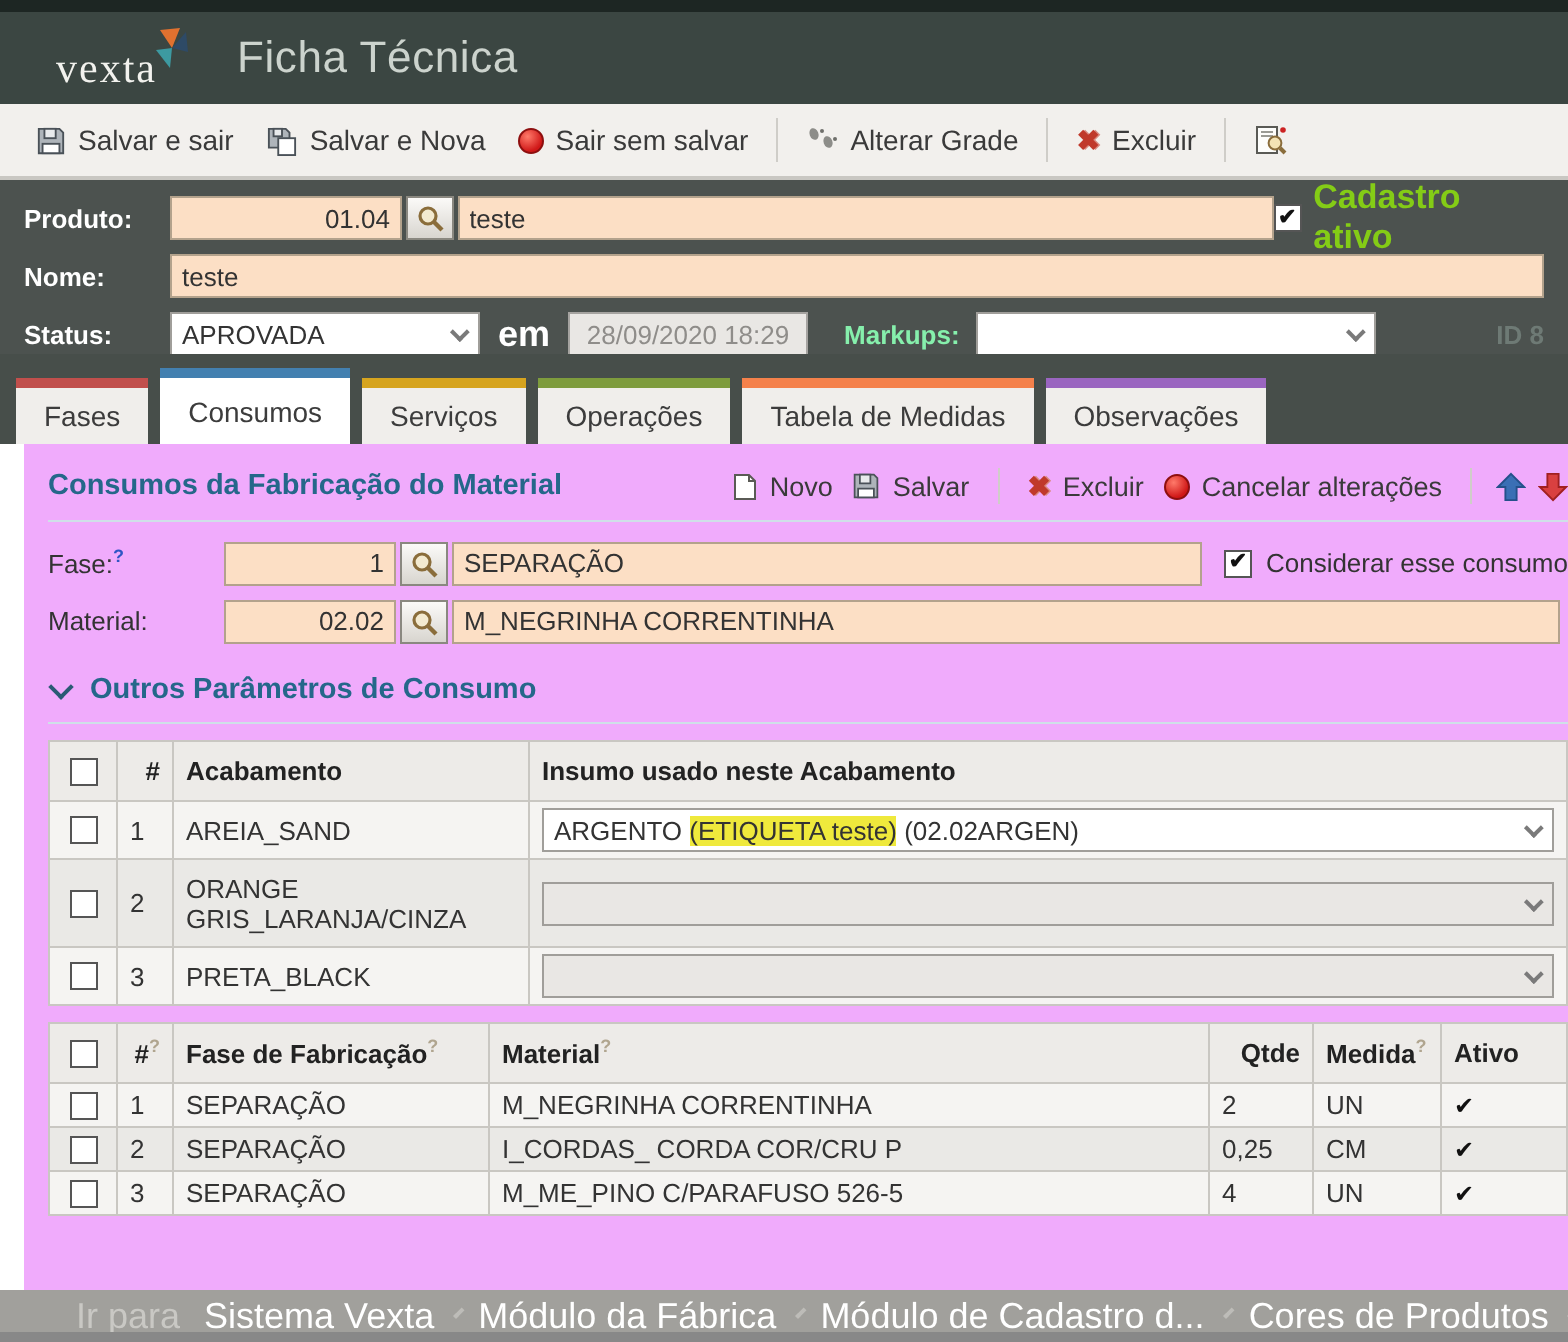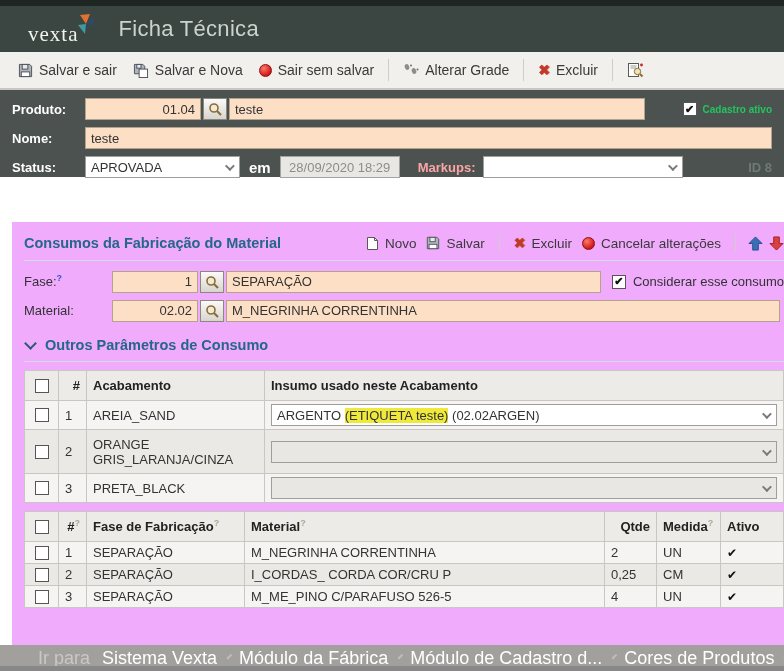--- a/index.html
+++ b/index.html
@@ -28,21 +28,21 @@
   .flabel { width:73px; color:#fff; font-weight:bold; font-size:13px; flex:0 0 auto; }
   .inp { height:22px; border:1px solid #b3a28c; background:#fcdfc5; font-size:13px; color:#333; padding:0 5px; font-family:"Liberation Sans",sans-serif; }
   .inp.right { text-align:right; }
   .inp.dis { background:#e9e7e4; color:#8f8d8a; border-color:#a5a3a0; }
   .lupa-btn { width:24px; height:22px; border:1px solid #8a8880; background:linear-gradient(#fbfaf8,#d8d5cf); display:flex; align-items:center; justify-content:center; margin:0 2px; }
   .sel { height:22px; border:1px solid #a09e9a; background:#fff; display:flex; align-items:center; font-size:13px; color:#333; padding:0 22px 0 5px; position:relative; }
   .sel .chev { position:absolute; right:7px; top:7px; width:7px; height:7px; border-right:2px solid #7a7a7a; border-bottom:2px solid #7a7a7a; transform:rotate(45deg) translateY(-2px); }
   .sel.gray { background:#e9e7e4; }
   .cb { width:14px; height:14px; background:#fff; border:1px solid #555; display:flex; align-items:center; justify-content:center; font-size:11px; font-weight:bold; color:#111; line-height:1; flex:0 0 auto; }
   .cb.checked::before { content:"✔"; }
-  .cb-label-light { color:#22c55e; font-weight:bold; font-size:10px; margin-left:6px; }
+  .cb-label-light { color:#84cc16; font-weight:bold; font-size:17px; margin-left:6px; }
   .id-text { color:#6e7a75; font-weight:bold; font-size:13px; margin-left:auto; }
   
   .tabsbar { position:absolute; left:0; top:177px; width:784px; height:45px; background:#474e4a; display:flex; align-items:flex-end; padding:0 0 0 8px; }
   .tab { background:#f0eeeb; border-top:5px solid #999; height:33px; display:flex; align-items:center; padding:0 14px; font-size:14px; color:#3c3c3c; margin-right:6px; white-space:nowrap; }
   .tab.active { background:#fff; height:38px; font-weight:normal; position:relative; z-index:2; }
   
   .content { position:absolute; left:12px; top:222px; width:784px; height:423px; background:#f0abfc; padding:8px 12px 0 12px; }
   .sec-head { display:flex; align-items:center; height:26px; }
   .sec-title { color:#25678a; font-weight:bold; font-size:14.5px; }
   .sec-actions { margin-left:auto; display:flex; align-items:center; gap:6px; font-size:13.5px; color:#3a3a3a; }
@@ -173,31 +173,51 @@
     <div class="frow">
       <span class="flabel">Nome:</span>
       <input class="inp" style="width: 687px;" value="teste">
     </div>
     <div class="frow">
       <span class="flabel">Status:</span>
       <span class="sel" style="width:155px">
         <span>APROVADA</span>
           <span class="chev"></span>
       </span>
-      <span style="color:#fff; font-weight:bold; font-size:15px; margin:0 9px;">em</span>
+      <span style="color:#fff; font-weight:bold; font-size:18px; margin:0 9px;">em</span>
       <input class="inp dis" style="width: 120px; text-align: center;" value="28/09/2020 18:29">
-      <span style="color:#fca5a5; font-weight:bold; font-size:13px; margin:0 8px 0 18px;">Markups:</span>
+      <span style="color:#86efac; font-weight:bold; font-size:13px; margin:0 8px 0 18px;">Markups:</span>
       <span class="sel" style="width:200px">
         <span></span>
           <span class="chev"></span>
       </span>
       <span class="id-text">ID 8</span>
     </div>
   </div>
 
+  <div class="tabsbar">
+    <div class="tab" style="border-top-color: rgb(193, 79, 76);">
+        <span>Fases</span>
+      </div>
+    <div class="tab active" style="border-top-color: rgb(67, 128, 176);">
+        <span>Consumos</span>
+      </div>
+    <div class="tab" style="border-top-color: rgb(214, 164, 31);">
+        <span>Serviços</span>
+      </div>
+    <div class="tab" style="border-top-color: rgb(126, 156, 61);">
+        <span>Operações</span>
+      </div>
+    <div class="tab" style="border-top-color: rgb(244, 129, 75);">
+        <span>Tabela de Medidas</span>
+      </div>
+    <div class="tab" style="border-top-color: rgb(154, 101, 192);">
+        <span>Observações</span>
+      </div>
+  </div>
 
   <div class="content">
 
     <div class="sec-head">
       <span class="sec-title">Consumos da Fabricação do Material</span>
       <div class="sec-actions">
         <div class="tb-btn" style="padding:2px 2px">
           <span class="icon">
             <svg width="13" height="15" viewBox="0 0 13 15">
                 <path d="M1.5 1.5h7l3 3v9h-10z" fill="#fff" stroke="#5a5a55"></path>

